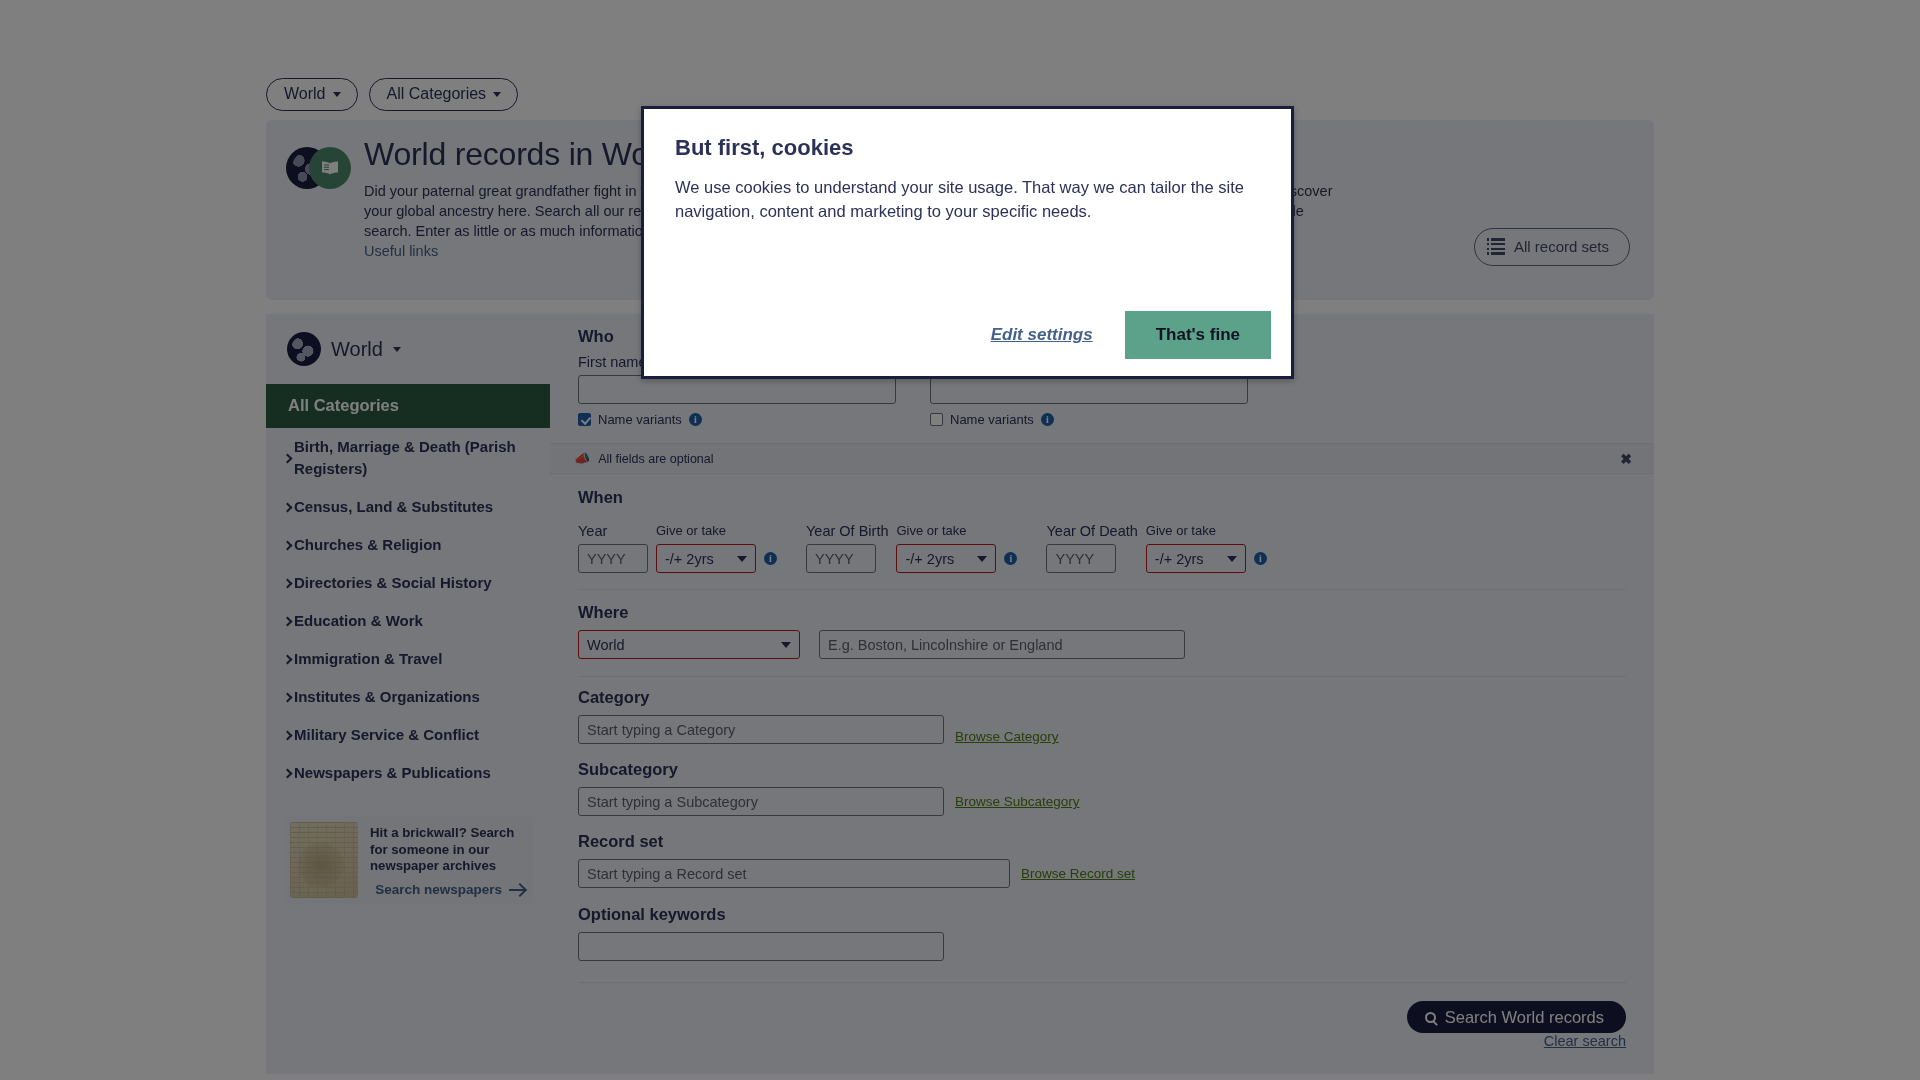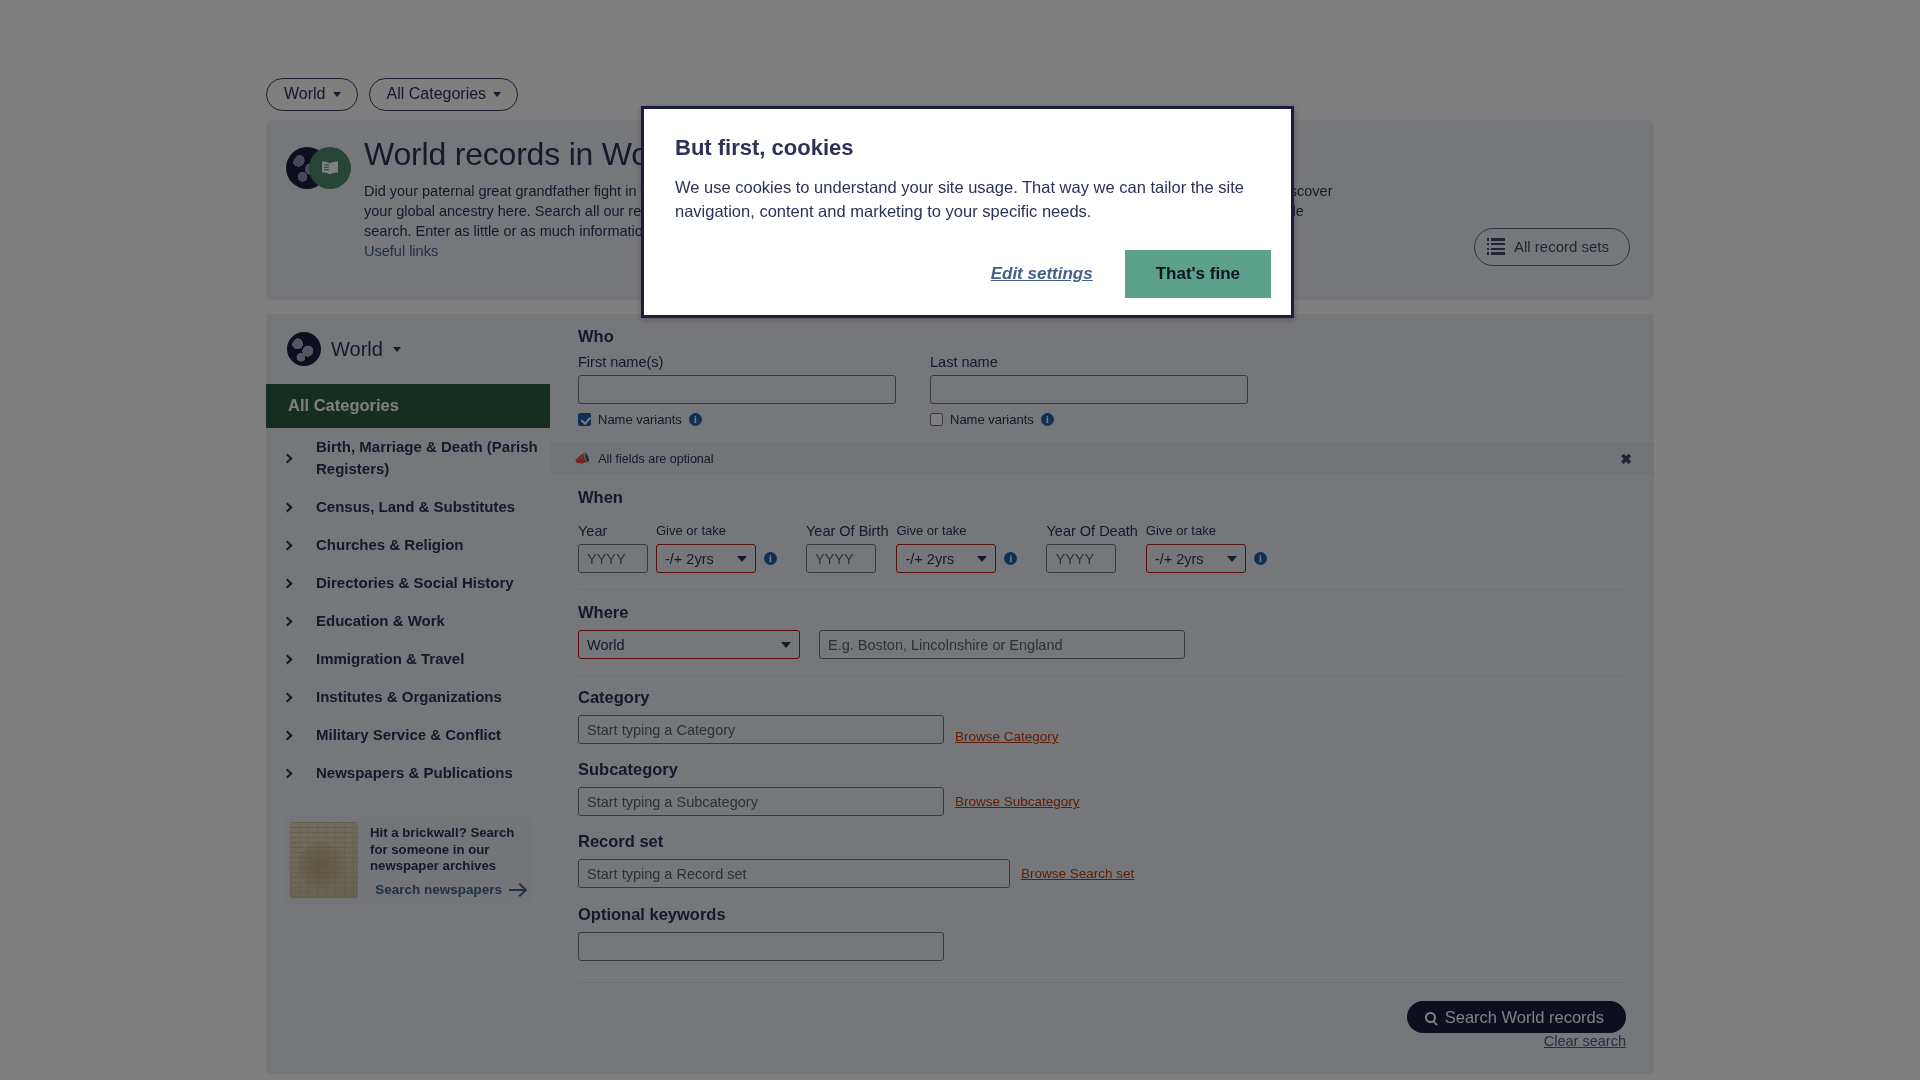--- a/index.html
+++ b/index.html
@@ -151,21 +151,21 @@
       radial-gradient(circle at 65% 58%, #a8adc2 0 24%, transparent 25%),
       radial-gradient(circle at 38% 82%, #a8adc2 0 16%, transparent 17%),
       #1b1d3e;
   }
   .cat-active {
     background: #2d5b45; color: #ffffff;
     font-size: 16.5px; font-weight: 700;
     padding: 12px 0 13px 22px;
   }
   .cat-item {
-    display: flex; align-items: center; gap: 25px;
+    display: flex; align-items: center; gap: 3px;
     padding: 8px 0 8px 16px;
     font-size: 15px; font-weight: 700; color: #2c3257;
     line-height: 22px;
   }
   .chev {
     flex: 0 0 auto;
     width: 7px; height: 7px;
     border-right: 2.4px solid #2c3257;
     border-bottom: 2.4px solid #2c3257;
     transform: rotate(-45deg);
@@ -283,21 +283,21 @@
     padding: 0 22px 0 24px;
     font-size: 12.5px; color: #2c3257;
     justify-content: space-between;
   }
   .notice-left { display:flex; align-items:center; gap:8px; }
   .megaphone { color:#d8a12a; font-size: 13px; }
   .notice-x { color:#3f4a66; font-size: 14px; font-weight: 700; cursor: pointer; }
   .when-row { display: flex; align-items: flex-end; gap: 0; padding-top: 10px; }
   .wgrp { display: flex; align-items: flex-end; gap: 8px; }
   .divider { height:1px; background:#dbdfe7; margin: 0 28px; }
-  .browse-link { font-size: 13.5px; color: #c2410c; }
+  .browse-link { font-size: 13.5px; color: #4d7c0f; }
   .search-btn {
     background: #1b1d3e; color: #fff;
     border: none; border-radius: 20px;
     font-size: 16.5px; height: 32px;
     padding: 0 22px 0 18px;
     display: inline-flex; align-items: center; gap: 9px;
     font-family: "Liberation Sans", sans-serif;
   }
   .mag {
     width: 11px; height: 11px; border: 2px solid #fff; border-radius: 50%;
@@ -309,21 +309,21 @@
   }
   .clear-link { font-size: 14.5px; color: #43618a; margin-left: 22px; }
   .bottom-title {
     font-size: 25px; color: #2c3257; padding: 0 28px; margin-top: 40px;
   }
 
   
   .modal {
     position: absolute; z-index: 60;
     left: 641px; top: 106px;
-    width: 653px; height: 212px;
+    width: 653px; height: 273px;
     background: #ffffff;
     border: 3px solid #1b1d3e;
     box-shadow: 0 2px 6px rgba(0,0,0,0.25);
   }
   .modal-title {
     font-size: 22px; font-weight: 700; color: #2c3257;
     margin: 26px 0 0 31px;
   }
   .modal-body {
     font-size: 16.5px; color: #2c3257; line-height: 24px;
@@ -566,21 +566,21 @@
           <div style="display:flex; align-items:center; gap:11px; padding-top:4px;">
             <input class="inp" style="width: 366px;" value="" placeholder="Start typing a Subcategory">
             <a class="browse-link" href="#">Browse Subcategory</a>
           </div>
         </div>
 
         <div class="sec" style="padding-top:16px;">
           <div class="sec-title">Record set</div>
           <div style="display:flex; align-items:center; gap:11px; padding-top:4px;">
             <input class="inp" style="width: 432px;" value="" placeholder="Start typing a Record set">
-            <a class="browse-link" href="#">Browse Search set</a>
+            <a class="browse-link" href="#">Browse Record set</a>
           </div>
         </div>
 
         <div class="sec" style="padding-top:17px;">
           <div class="sec-title">Optional keywords</div>
           <div style="padding-top:4px;">
             <input class="inp" style="width: 366px;" value="" placeholder="">
           </div>
         </div>
 

